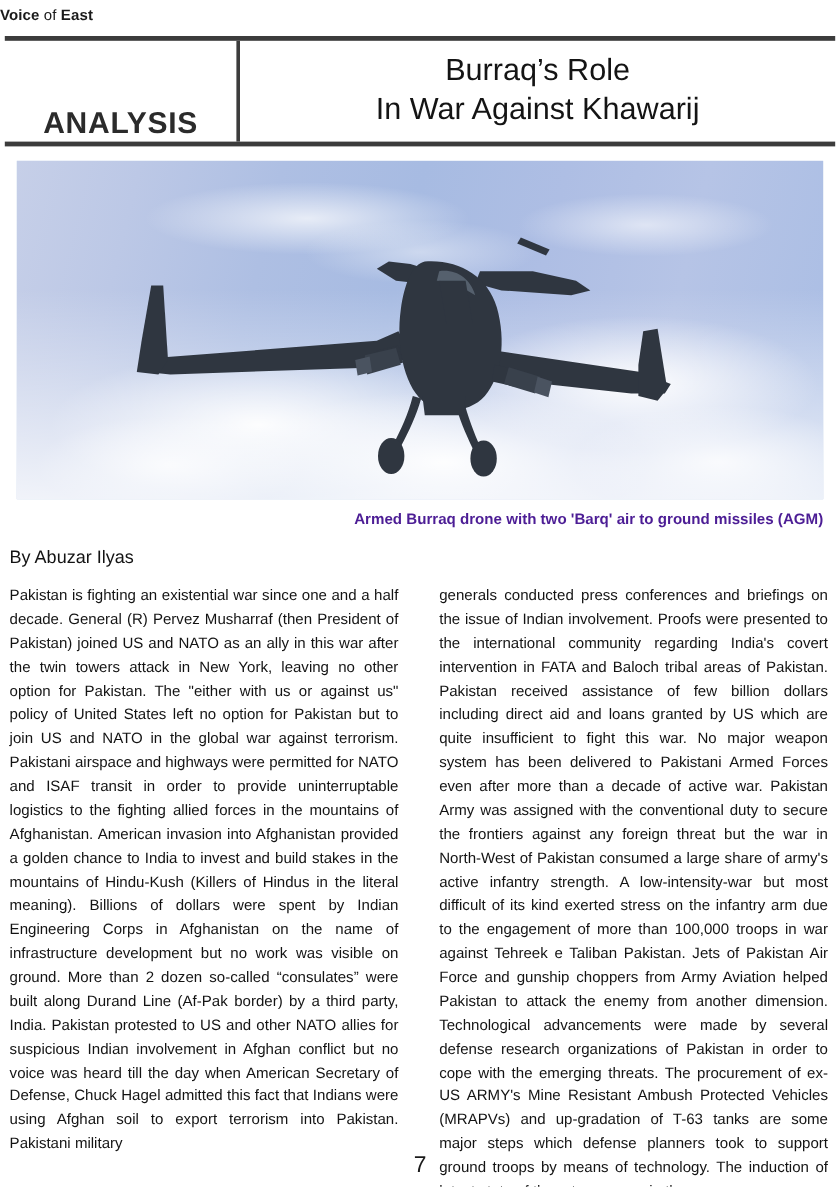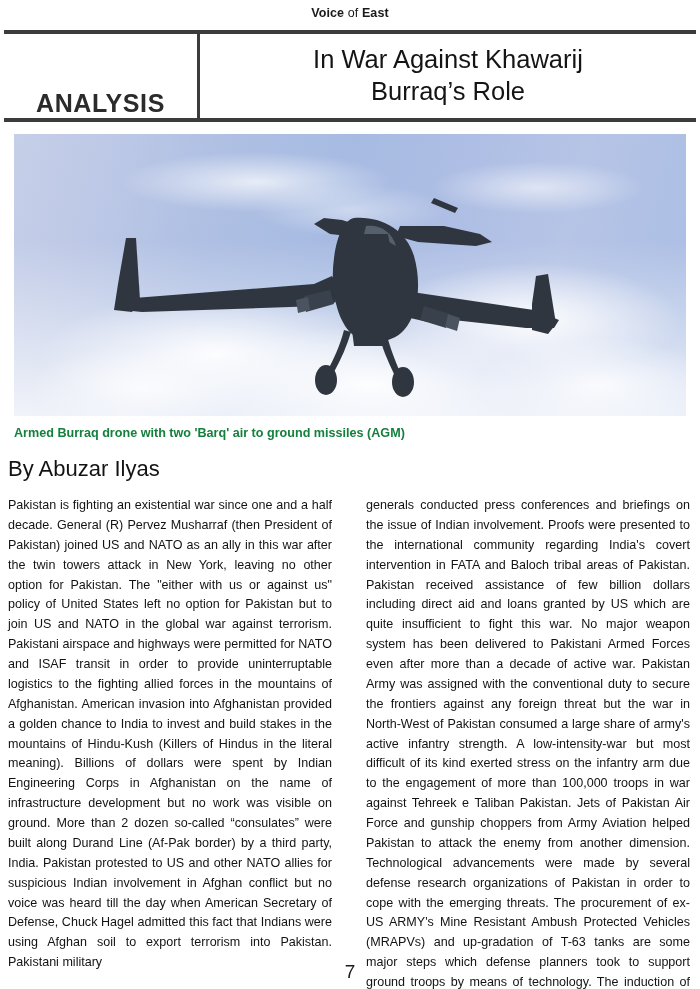--- a/index.html
+++ b/index.html
@@ -11,21 +11,20 @@
     width: 700px; height: 989px;
     position: relative;
     font-family: "Liberation Sans", sans-serif;
     color: #161616;
     overflow: hidden;
   }
 
   
   .masthead {
     width: 100%;
-    text-align: center;
     padding-top: 6px;
     font-size: 12.5px;
     letter-spacing: .1px;
     color: #1a1a1a;
   }
   .masthead .mh-strong { font-weight: 700; }
   .masthead .mh-light  { font-weight: 400; }
 
   
   .header-block {
@@ -102,30 +101,30 @@
   .c8 { left: 30%;  top: 14%;  width: 40%; height: 26%; opacity: .45; }
   .haze {
     position: absolute; left: 0; right: 0; bottom: 0; height: 62%;
     background: linear-gradient(to top, rgba(255,255,255,.78), rgba(255,255,255,0));
   }
   .drone-svg { position: absolute; inset: 0; width: 100%; height: 100%; }
 
   
   .caption {
     margin: 10px 14px 0 14px;
-    text-align: left;
+    text-align: right;
     font-size: 12.6px;
     font-weight: 700;
-    color: #15803d;
+    color: #4c1d95;
   }
 
   
   .byline {
     margin: 16px 4px 0 8px;
-    font-size: 22px;
+    font-size: 15px;
     font-weight: 400;
     color: #131313;
   }
 
   
   .columns {
     margin: 14px 10px 0 8px;
     display: flex;
     gap: 34px;
   }
@@ -156,22 +155,22 @@
   <span class="mh-strong">Voice</span>
   <span class="mh-light">of</span>
   <span class="mh-strong">East</span>
 </div>
 
 <div class="header-block">
   <div class="kicker-cell">
     <span class="kicker">ANALYSIS</span>
   </div>
   <div class="title-cell">
+    <div class="t-line">Burraq’s Role</div>
     <div class="t-line">In War Against Khawarij</div>
-    <div class="t-line">Burraq’s Role</div>
   </div>
 </div>
 
 <div class="photo-wrap">
   <div class="sky"></div>
   <div class="cloud c4"></div>
   <div class="cloud c5"></div>
   <div class="cloud c8"></div>
   <div class="cloud c1"></div>
   <div class="cloud c2"></div>

